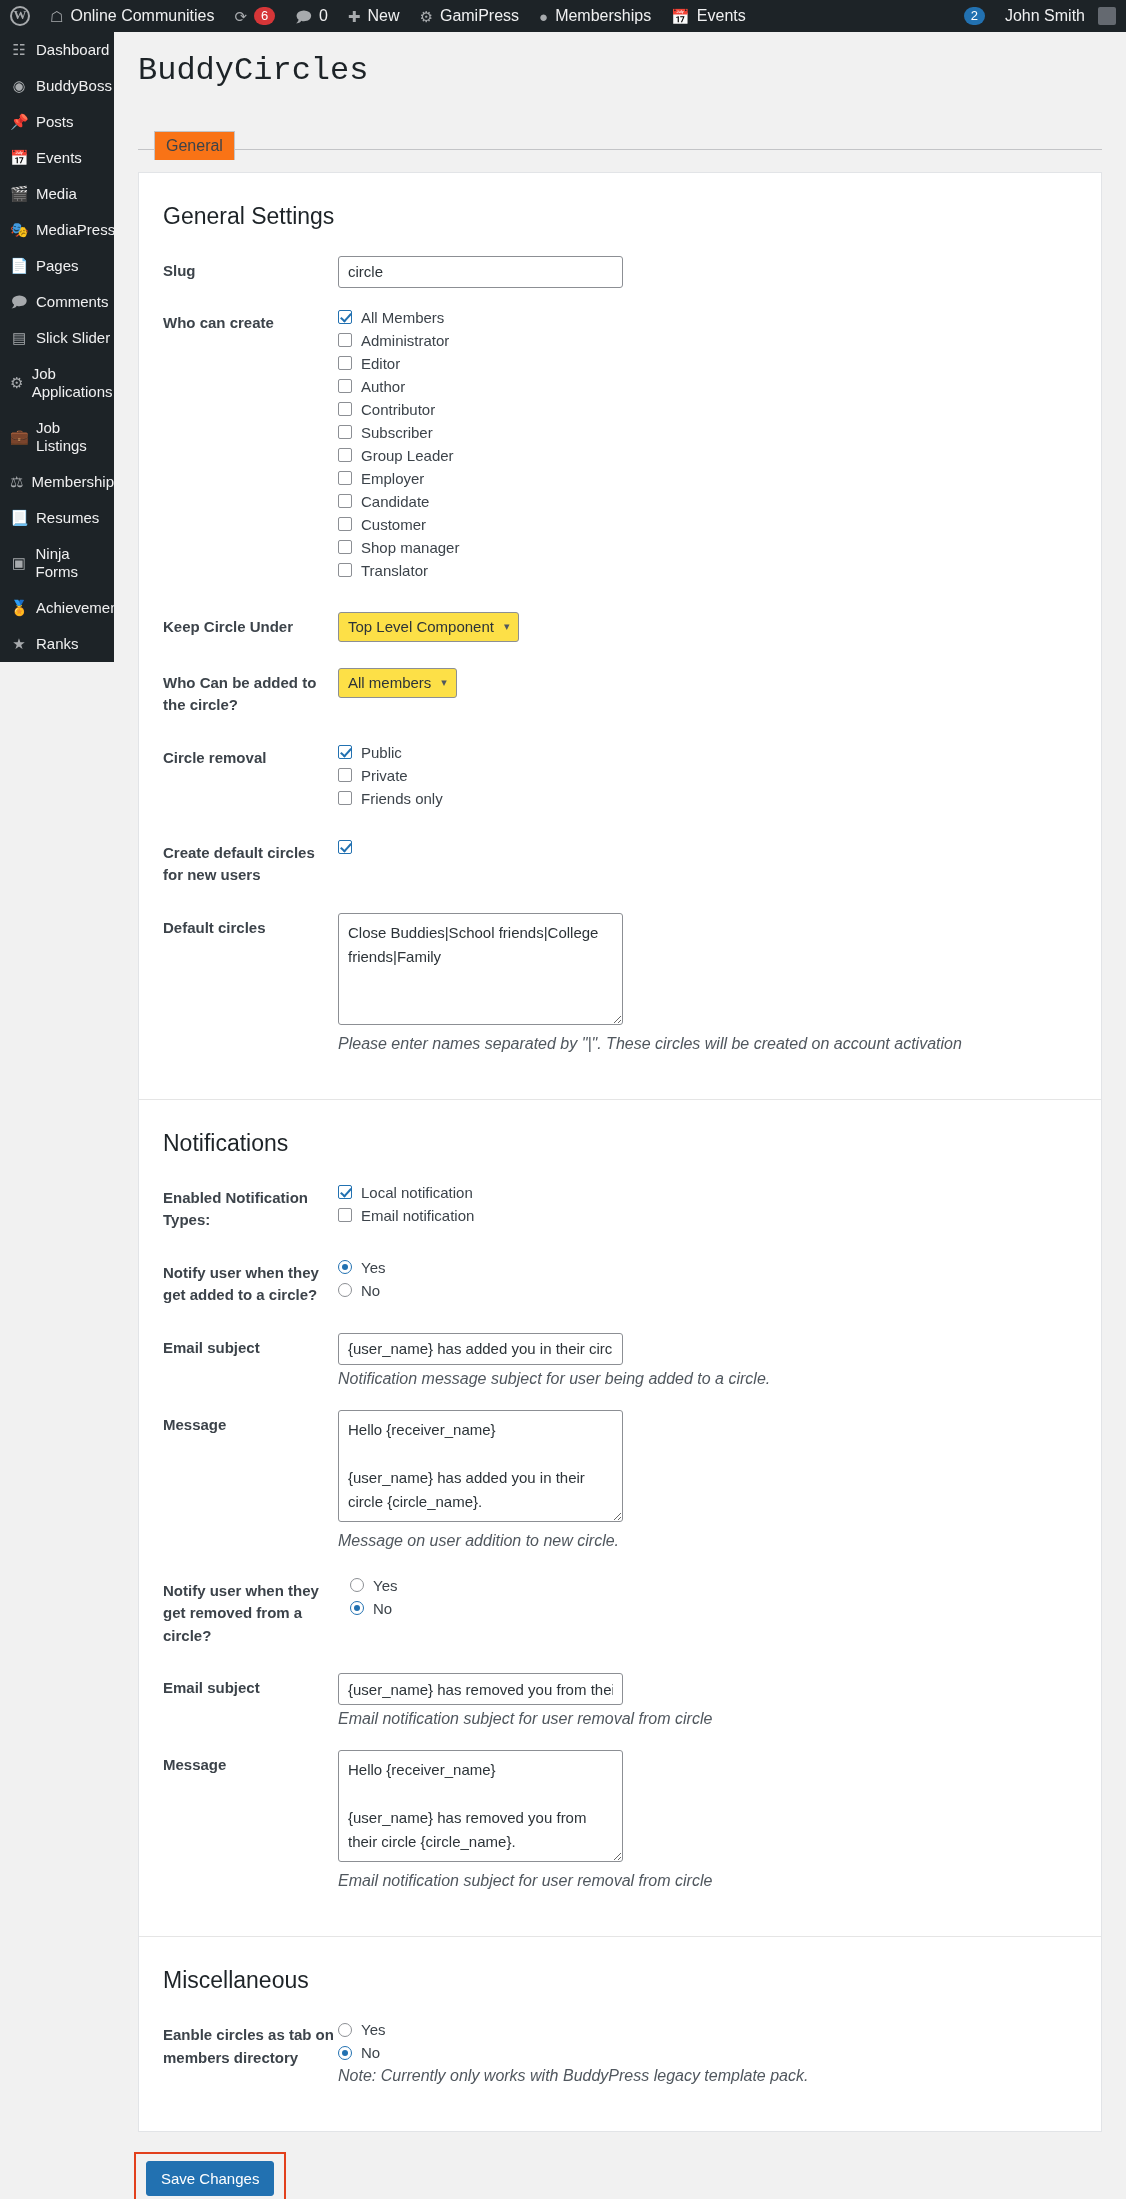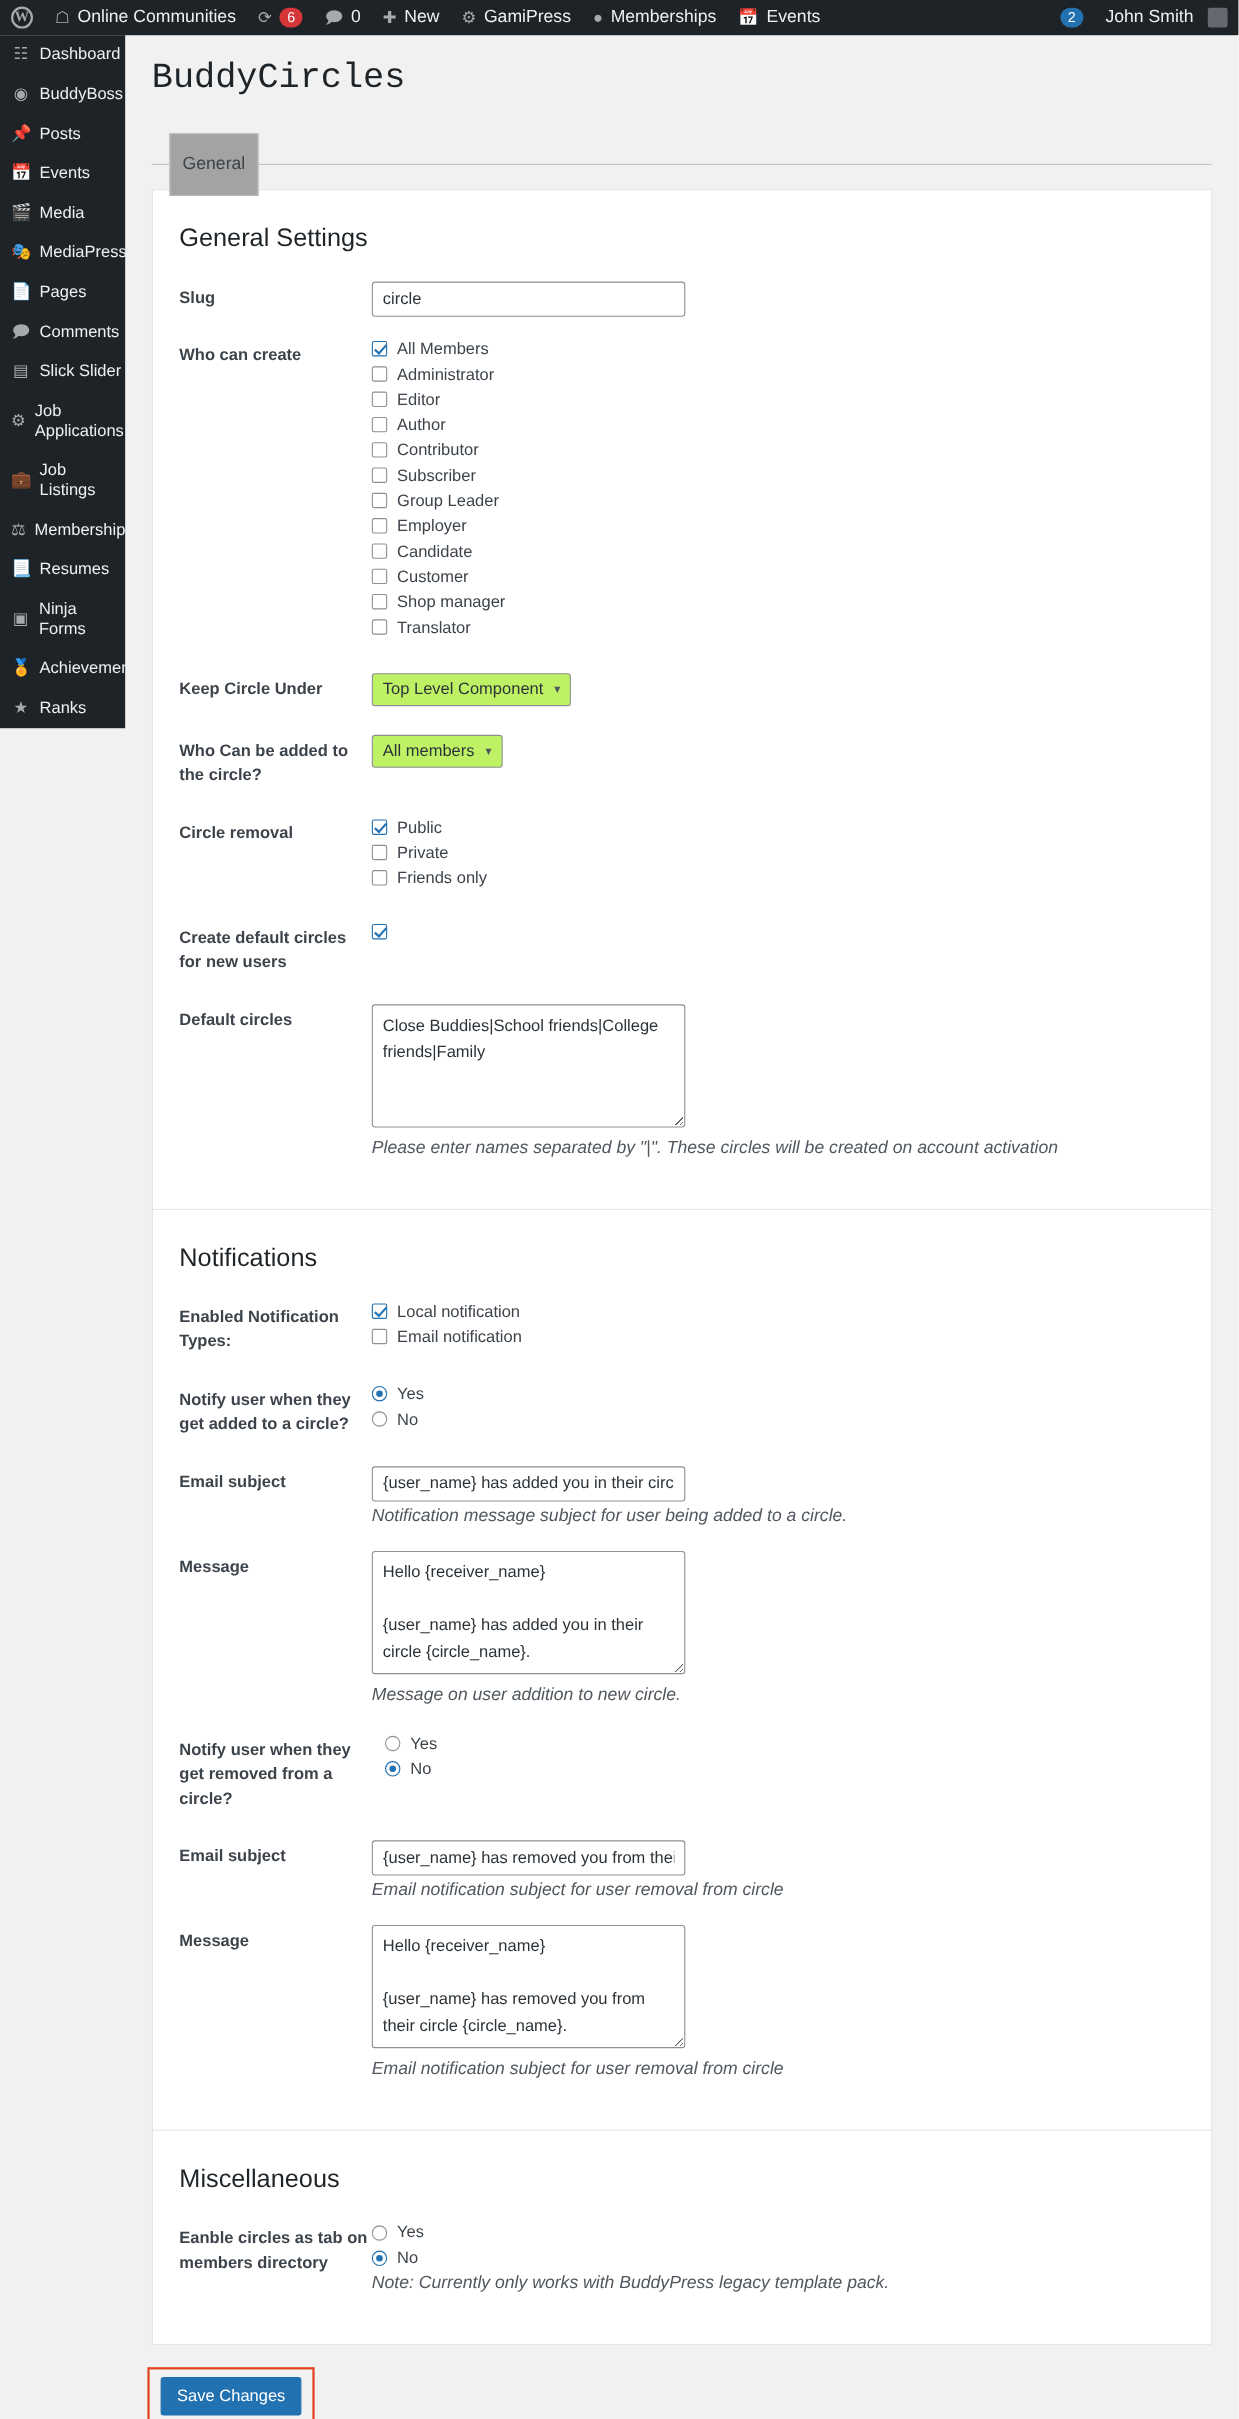--- a/index.html
+++ b/index.html
@@ -98,29 +98,29 @@
   
   .nav-tab-wrapper {
     margin: 28px 24px 0 24px;
     border-bottom: 1px solid #c3c4c7;
     padding-left: 16px;
     height: 30px;
     position: relative;
   }
   .nav-tab {
     display:inline-block;
-    padding: 19px 11px;
+    padding: 5px 11px;
     font-size: 16px;
     line-height: 18px;
-    background: #a3a3a3;
+    background: #f97316;
     border: 1px solid #c3c4c7;
     border-bottom: none;
     color: #3c434a;
     position: relative;
-    top: 1px;
+    top: 11px;
   }
 
   
   .panel {
     margin: 22px 24px 0 24px;
     background: #fff;
     border: 1px solid #e2e4e7;
   }
   .panel-section { padding: 20px 24px 26px 24px; border-bottom: 1px solid #e5e5e5;}
   .panel-section:last-of-type { border-bottom: none; }
@@ -173,21 +173,21 @@
   .radio.checked::after {
     content:""; position:absolute; left:3px; top:3px; width:6px; height:6px;
     border-radius:50%; background:#2271b1;
   }
   .cb-label { font-size: 15px; color:#3c434a; }
 
   .select-box {
     display:inline-flex; align-items:center; justify-content:space-between;
     gap:10px;
     height: 30px; min-width: 118px;
-    border: 1px solid #8c8f94; border-radius: 3px; background:#bef264;
+    border: 1px solid #8c8f94; border-radius: 3px; background:#fde047;
     padding: 0 9px; font-size: 15px; color:#2c3338;
   }
   .caret { font-size: 11px; color:#50575e; }
 
   
   .save-wrap { padding: 20px 0 20px 20px; }
   .save-outline {
     display:inline-block; border: 2px solid #e2401c; padding: 7px 10px;
   }
   .btn-primary {

